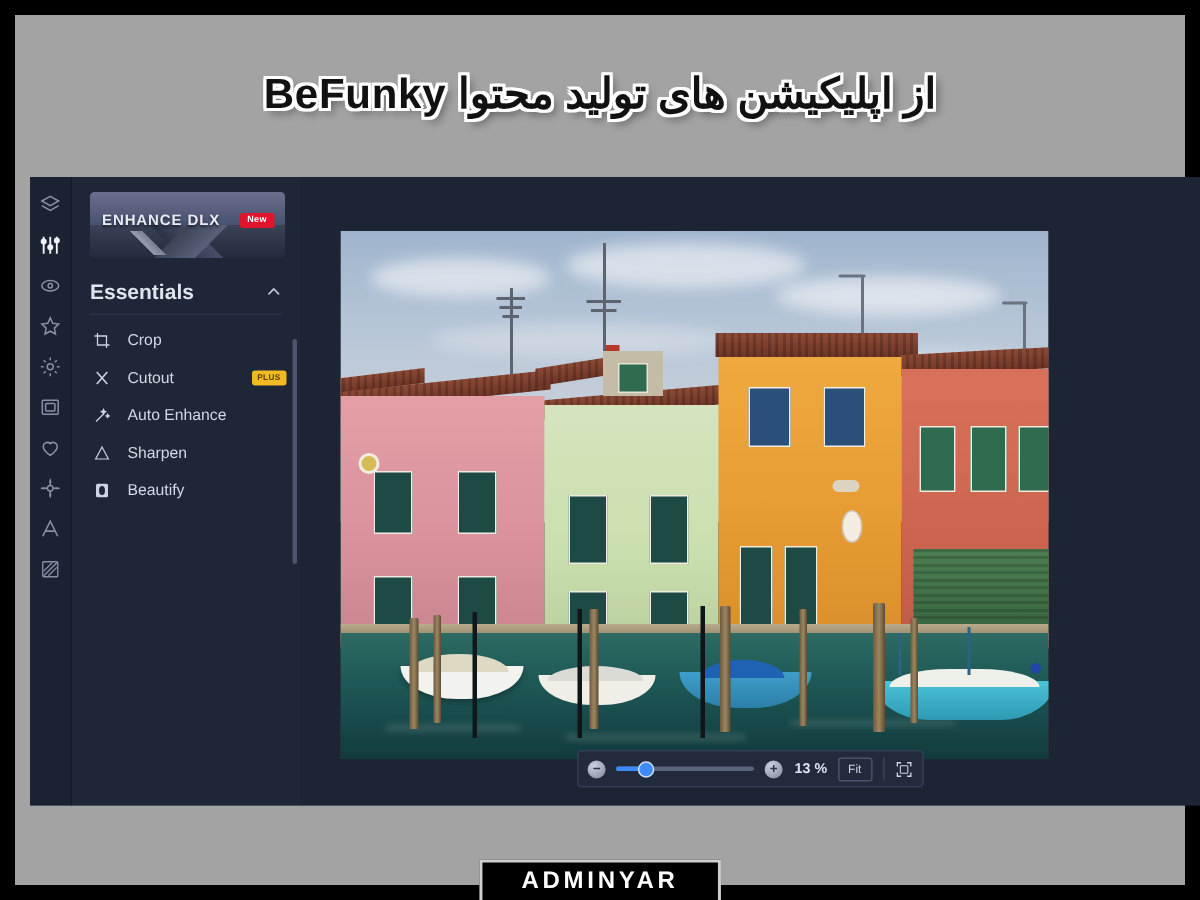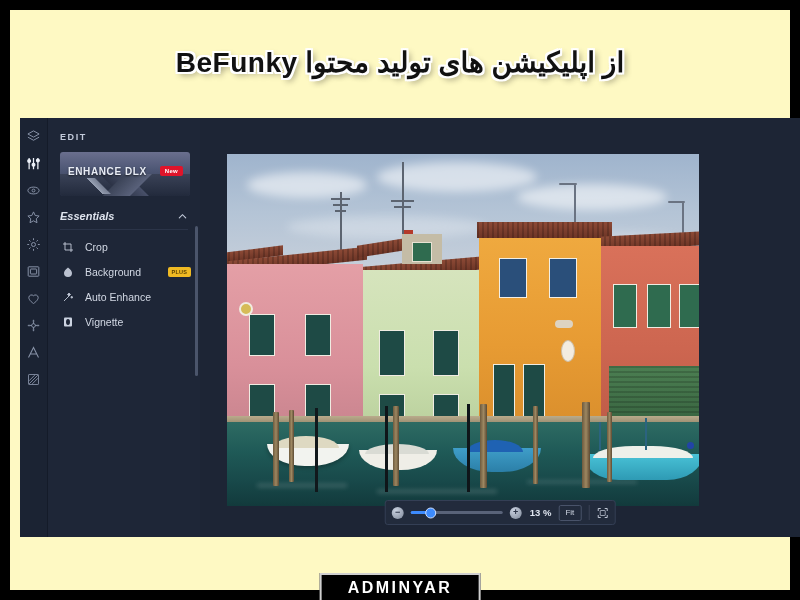--- a/index.html
+++ b/index.html
@@ -5,21 +5,21 @@
   html,body{margin:0;padding:0;}
   body{
     width:800px;height:600px;overflow:hidden;
     background:#000;
     font-family:"Liberation Sans",sans-serif;
     position:relative;
   }
   
   #page{
     position:absolute;inset:0;
-    background:#fef9c3;
+    background:#a3a3a3;
     border:10px solid #000000;
     box-sizing:border-box;
   }
   
   #headline{
     position:absolute;left:0;right:0;top:36px;
     text-align:center;
     font-size:28px;font-weight:bold;
     color:#111;
     letter-spacing:.5px;
@@ -92,21 +92,21 @@
     position:absolute;right:7px;top:14px;
     background:#e0142a;color:#fff;font-size:6px;font-weight:bold;
     padding:2px 5px;border-radius:2px;letter-spacing:.3px;
   }
   #section-head{
     margin:14px 12px 0 12px;
     display:flex;align-items:center;justify-content:space-between;
     padding-bottom:7px;border-bottom:1px solid #2b real;
     border-bottom:1px solid #2b3448;
   }
-  #section-title{color:#dfe4ee;font-size:11px;font-weight:600;font-style:italic;}
+  #section-title{color:#dfe4ee;font-size:14px;font-weight:600;}
   #chev{color:#c3cada;}
   #chev svg{width:11px;height:11px;display:block;}
   #menu{margin-top:4px;}
   .mrow{
     height:25px;display:flex;align-items:center;
     padding-left:12px;padding-right:8px;position:relative;
   }
   .mrow .mi{
     width:16px;flex:0 0 16px;color:#ccd3e1;
     display:flex;align-items:center;justify-content:center;
@@ -254,21 +254,20 @@
         </div>
       <div class="rail-ic">
           <svg viewBox="0 0 24 24" fill="none" stroke="currentColor" stroke-width="1.4">
             <rect x="4" y="4" width="16" height="16" rx="1"></rect>
             <path d="M5 14L14 5M5 19L19 5M10 19L19 10"></path>
           </svg>
         </div>
     </div>
 
     <div id="panel">
-      <div id="edit-label">EDIT</div>
 
       <div id="promo">
         <div class="mtn"></div>
         <div class="mtn2"></div>
         <div id="promo-text">ENHANCE DLX</div>
         <div id="promo-badge">New</div>
       </div>
 
       <div id="section-head">
         <div id="section-title">Essentials</div>
@@ -283,45 +282,53 @@
           <div class="mrow">
             <span class="mi">
               <svg viewBox="0 0 24 24" fill="none" stroke="currentColor" stroke-width="1.7">
                 <path d="M6 2v16h16M2 6h16v16"></path>
               </svg>
             </span>
             <span class="ml">Crop</span>
           </div>
           <div class="mrow">
             <span class="mi">
-              <svg viewBox="0 0 24 24" fill="currentColor">
-                <path d="M12 3C7 7 4 10.5 4 14a8 8 0 0 0 16 0c0-3.5-3-7-8-11z" opacity=".9"></path>
+              <svg viewBox="0 0 24 24" fill="none" stroke="currentColor" stroke-width="2.2">
+                <path d="M5 4l14 16M19 4L5 20"></path>
               </svg>
             </span>
-            <span class="ml">Background</span>
+            <span class="ml">Cutout</span>
             <span class="plus">PLUS</span>
           </div>
           <div class="mrow">
             <span class="mi">
               <svg viewBox="0 0 24 24" fill="none" stroke="currentColor" stroke-width="1.7">
                 <path d="M4 20L15 9"></path>
                 <path d="M14 4l1 2 2 1-2 1-1 2-1-2-2-1 2-1 1-2z" fill="currentColor"></path>
                 <path d="M19.5 10.5l.7 1.3 1.3.7-1.3.7-.7 1.3-.7-1.3-1.3-.7 1.3-.7.7-1.3z" fill="currentColor"></path>
               </svg>
             </span>
             <span class="ml">Auto Enhance</span>
           </div>
           <div class="mrow">
             <span class="mi">
+              <svg viewBox="0 0 24 24" fill="none" stroke="currentColor" stroke-width="1.6">
+                <path d="M12 4L3.5 20h17L12 4z"></path>
+              </svg>
+            </span>
+            <span class="ml">Sharpen</span>
+          </div>
+          <div class="mrow">
+            <span class="mi">
               <svg viewBox="0 0 24 24" fill="currentColor">
                 <rect x="4" y="3" width="16" height="18" rx="2"></rect>
                 <ellipse cx="12" cy="12" rx="4" ry="6" fill="#1e2637"></ellipse>
               </svg>
             </span>
-            <span class="ml">Vignette</span>
+            <span class="ml">Beautify</span>
           </div>
         </div>
       <div id="pscroll"></div>
     </div>
 
     <div id="canvas">
 
       <div id="photo">
         <div class="sky"></div>
 

